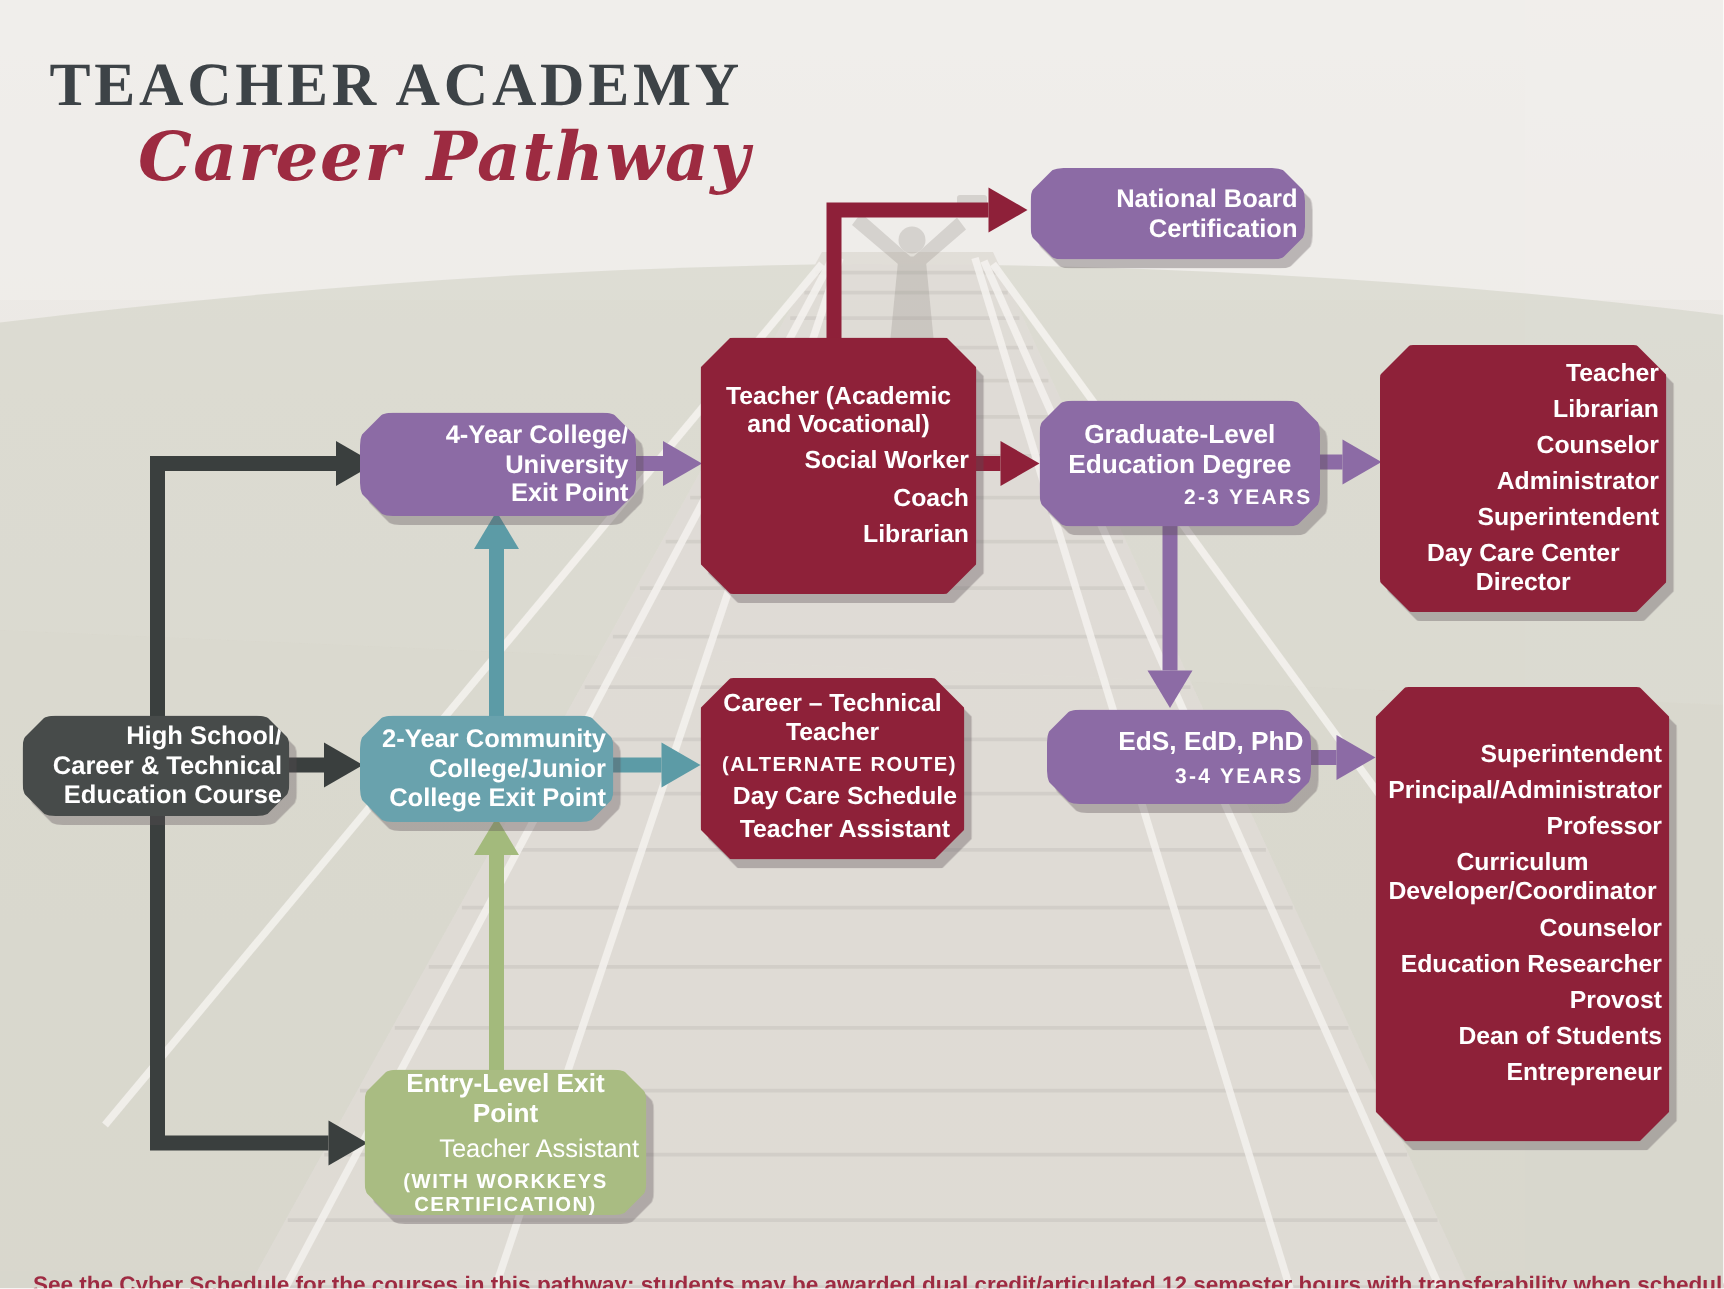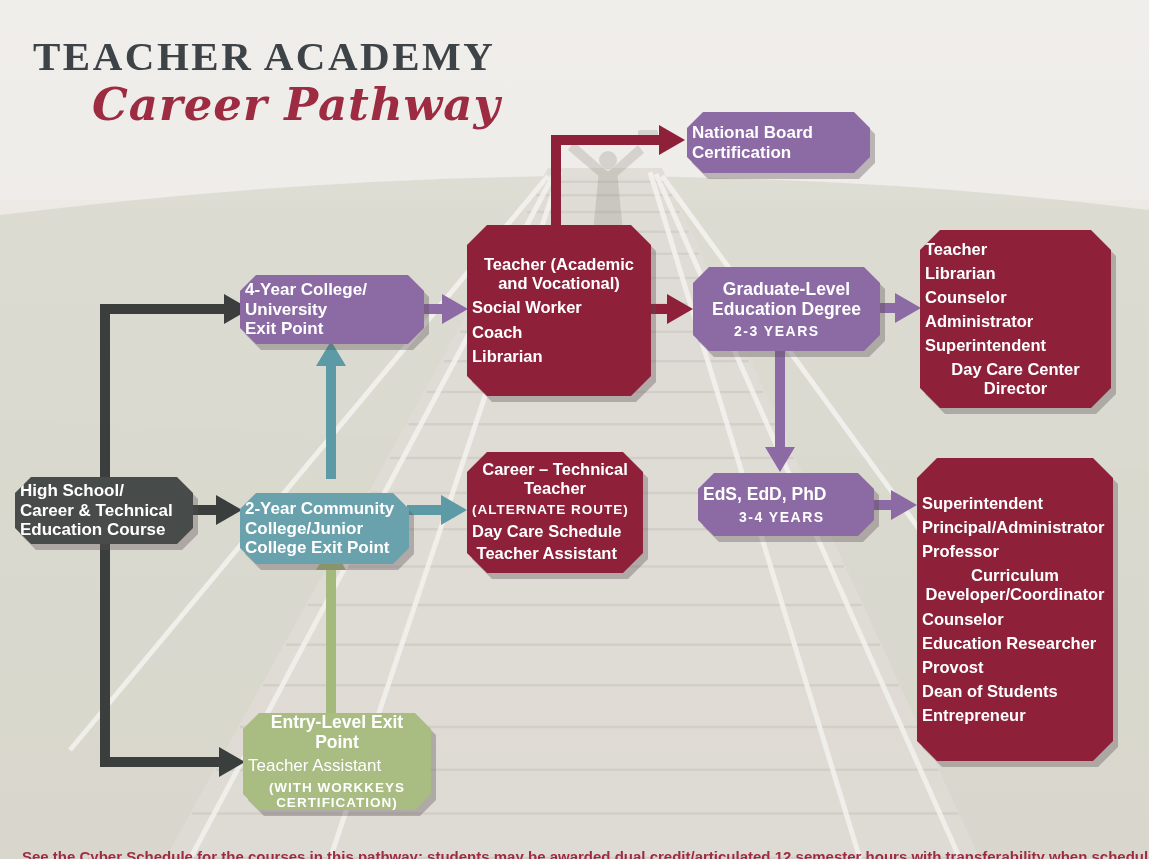--- a/index.html
+++ b/index.html
@@ -16,31 +16,31 @@
     letter-spacing:2.5px;color:#3d4347;white-space:nowrap;
   }
   .title-script{
     position:absolute;left:92px;top:78px;
     font-family:"DejaVu Serif",serif;font-style:italic;font-weight:700;
     font-size:45px;color:#9d2b41;white-space:nowrap;letter-spacing:1px;
   }
   
   .box{
     position:absolute;display:flex;flex-direction:column;justify-content:center;
-    align-items:flex-start;text-align:center;color:#ffffff;
+    align-items:flex-end;text-align:center;color:#ffffff;
     clip-path:polygon(16px 0,calc(100% - 16px) 0,100% 16px,100% calc(100% - 16px),
       calc(100% - 16px) 100%,16px 100%,0 calc(100% - 16px),0 16px);
-    padding:6px 5px;box-sizing:border-box;line-height:1.16;
+    padding:6px 5px;box-sizing:border-box;line-height:1.16;border-radius:22px;
   }
   .shadow{position:absolute;filter:drop-shadow(5px 6px 0 rgba(88,78,82,0.35));}
   .bigcut{clip-path:polygon(20px 0,calc(100% - 20px) 0,100% 20px,100% calc(100% - 20px),
       calc(100% - 20px) 100%,20px 100%,0 calc(100% - 20px),0 20px);}
   .gray{background:#474b4a;}
   .purple{background:#8c6ba5;}
-  .teal{background:#69a2ad;margin-top:16px;}
+  .teal{background:#69a2ad;}
   .green{background:#a9bc82;}
   .red{background:#8e2139;}
   .lines div{font-weight:700;font-size:17px;}
   .items div{font-weight:700;font-size:16.5px;margin:2.5px 0;}
   .node-title{font-weight:700;font-size:17.5px;}
   .node-sub{font-weight:400;font-size:17px;margin-top:3px;}
   .node-note{font-weight:700;font-size:13.5px;letter-spacing:1px;margin-top:4px;}
   .duration{font-weight:700;font-size:14px;letter-spacing:1.5px;margin-top:4px;margin-left:36px;}
   
   .footnote{

